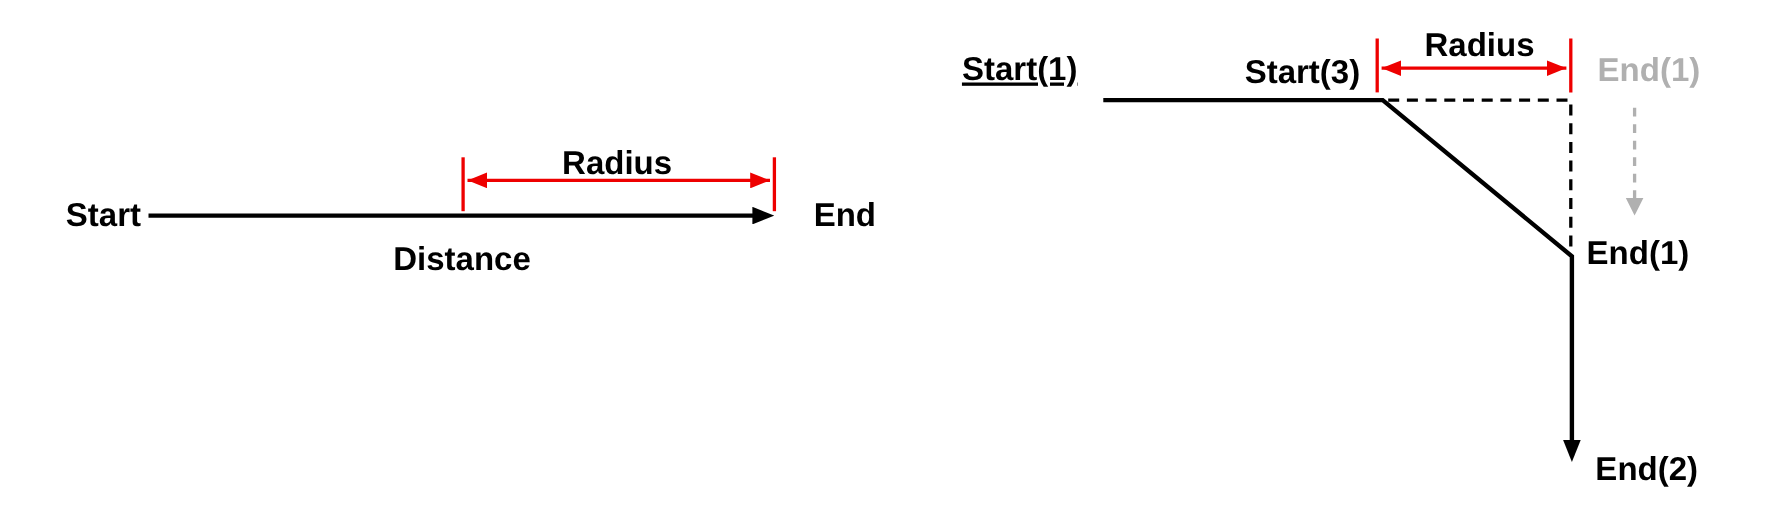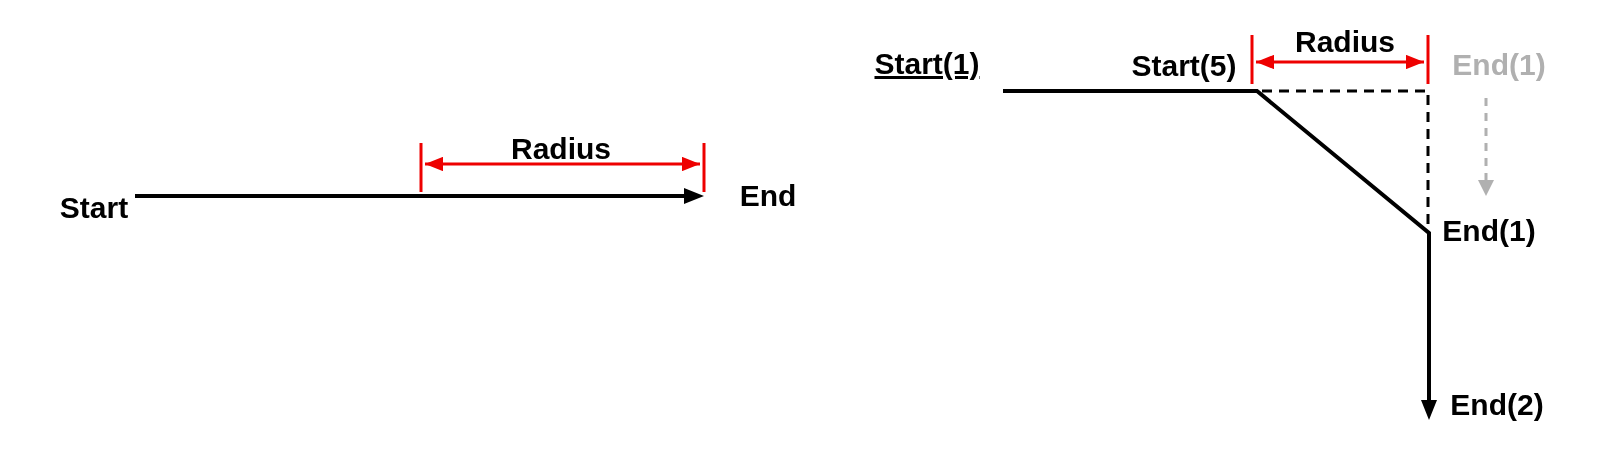--- a/index.html
+++ b/index.html
@@ -104,24 +104,25 @@
         <line x1="1256" y1="62" x2="1424" y2="62" class="rline" marker-start="url(#mk-red)" marker-end="url(#mk-red)"></line>
       </g>
 
       <g>
         <line x1="1486" y1="98" x2="1486" y2="180" class="gline"></line>
         <polygon points="1478,180 1494,180 1486,196" class="gfill"></polygon>
       </g>
     </g>
   </svg>
 
-  <div class="label" style="left:94px; top:208px;">Start</div>
+  <div class="label" style="left:94px; top:196px;">Start</div>
   <div class="label" style="left:768px; top:196px;">End</div>
   <div class="label" style="left:561px; top:149px;">Radius</div>
+  <div class="label" style="left:420px; top:236px;">Distance</div>
 
   <div class="label" style="left:927px; top:64px;text-decoration:underline;">Start(1)</div>
-  <div class="label" style="left:1184px; top:66px;">Start(5)</div>
+  <div class="label" style="left:1184px; top:66px;">Start(3)</div>
   <div class="label" style="left:1345px; top:42px;">Radius</div>
   <div class="label ghost" style="left:1499px; top:65px;">End(1)</div>
   <div class="label" style="left:1489px; top:231px;">End(1)</div>
-  <div class="label" style="left:1497px; top:405px;">End(2)</div>
+  <div class="label" style="left:1497px; top:427px;">End(2)</div>
 
 </div>
 
 </body></html>

